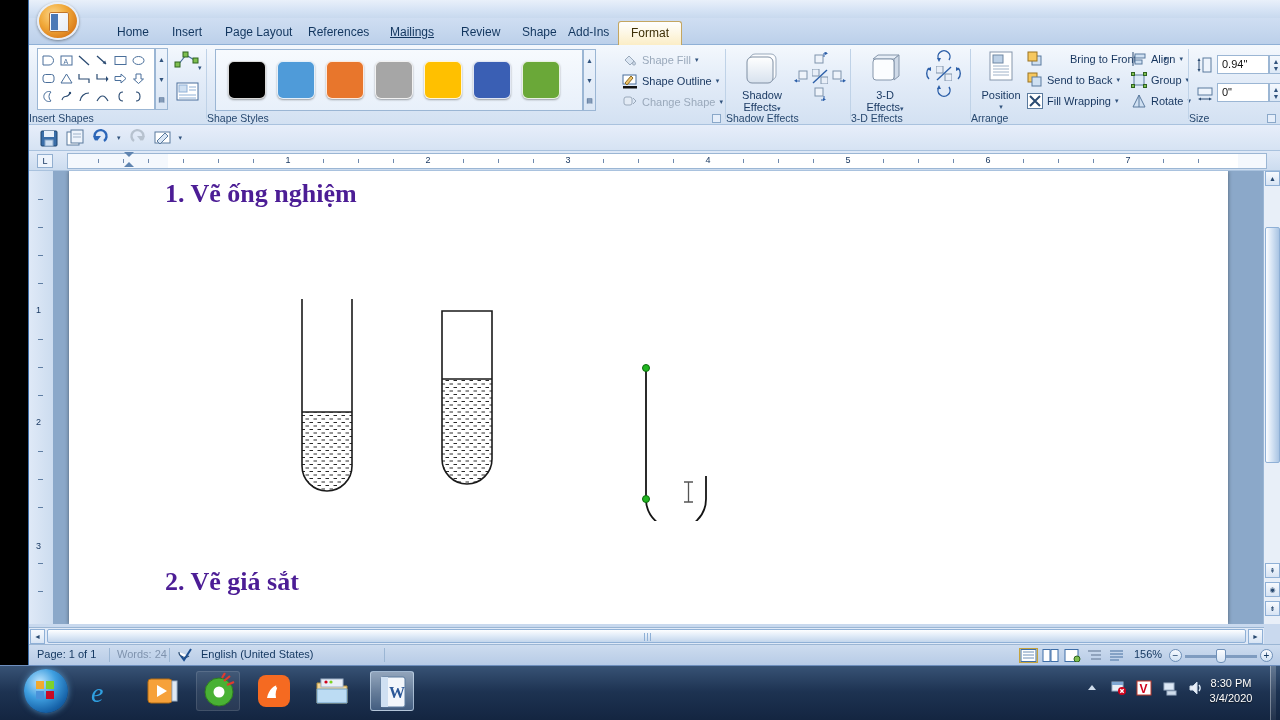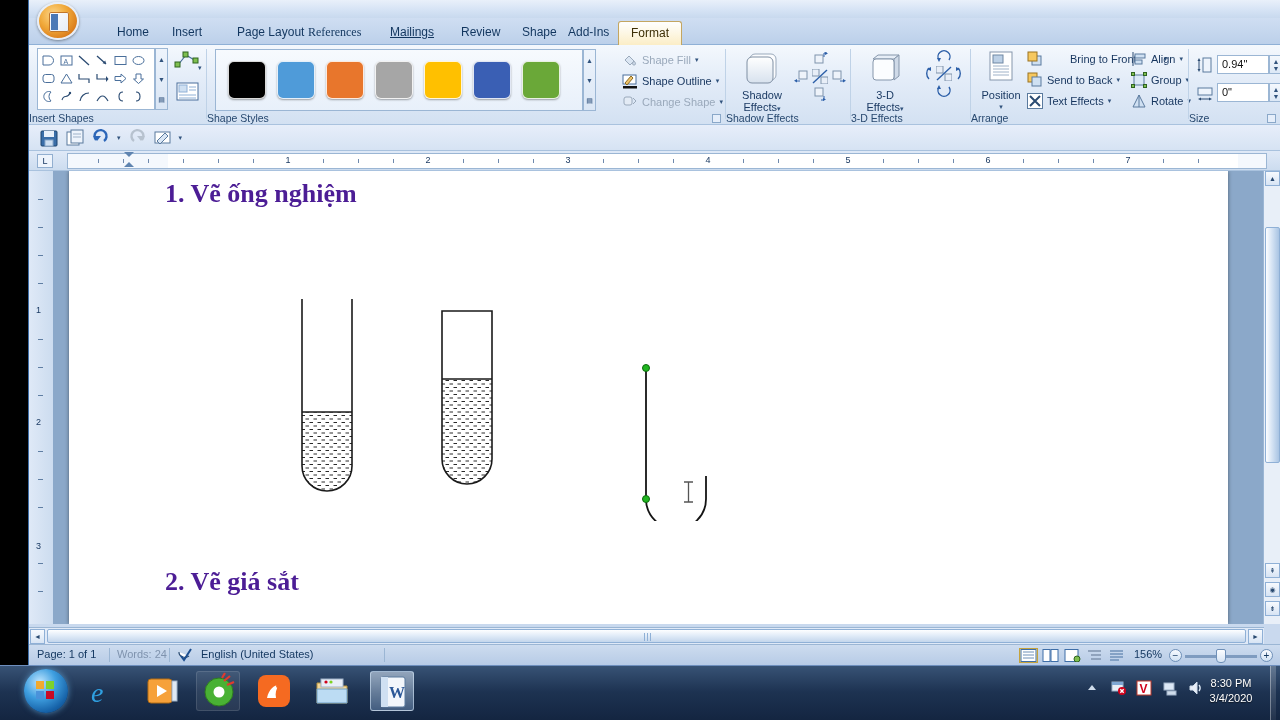--- a/index.html
+++ b/index.html
@@ -302,22 +302,22 @@
 
     <div id="ribbon-top"></div>
 
     <div id="office-orb">
       <div class="orb-glyph"></div>
     </div>
 
     <div id="tab-strip">
       <div class="tab" style="left:76px;">Home</div>
       <div class="tab" style="left:131px;">Insert</div>
-      <div class="tab" style="left:196px;">Page Layout</div>
-      <div class="tab" style="left:267px;font-family:Liberation Serif, serif;">References</div>
+      <div class="tab" style="left:184px;">Page Layout</div>
+      <div class="tab" style="left:267px;">References</div>
       <div class="tab" style="left:349px;text-decoration:underline;">Mailings</div>
       <div class="tab" style="left:420px;">Review</div>
       <div class="tab" style="left:481px;">Shape</div>
       <div class="tab" style="left:527px;">Add-Ins</div>
       <div class="tab active" style="left:589px;">Format</div>
     </div>
 
     <div id="ribbon">
 
       <div class="group" style="left:0px; width:178px;">
@@ -643,21 +643,21 @@
           <span>Send to Back</span>
           <span class="cv">▾</span>
         </div>
         <div class="ribbon-row" style="left:56px; top:47px;">
           <span class="ic">
             <svg width="16" height="16">
                 <rect x="0.5" y="0.5" width="15" height="15" fill="#fff" stroke="#5a7a9e"></rect>
                 <path d="M3 3 l10 10 M13 3 l-10 10" stroke="#2b4b72" stroke-width="2"></path>
               </svg>
           </span>
-          <span>Text Effects</span>
+          <span>Fill Wrapping</span>
           <span class="cv">▾</span>
         </div>
 
         <div class="ribbon-row" style="left:160px; top:5px;">
           <span class="ic">
             <svg width="16" height="16">
                 <line x1="2" y1="1" x2="2" y2="15" stroke="#2b4b72"></line>
                 <rect x="4" y="3" width="10" height="4" fill="#cfe0f2" stroke="#5a7a9e"></rect>
                 <rect x="4" y="9" width="7" height="4" fill="#cfe0f2" stroke="#5a7a9e"></rect>
               </svg>

